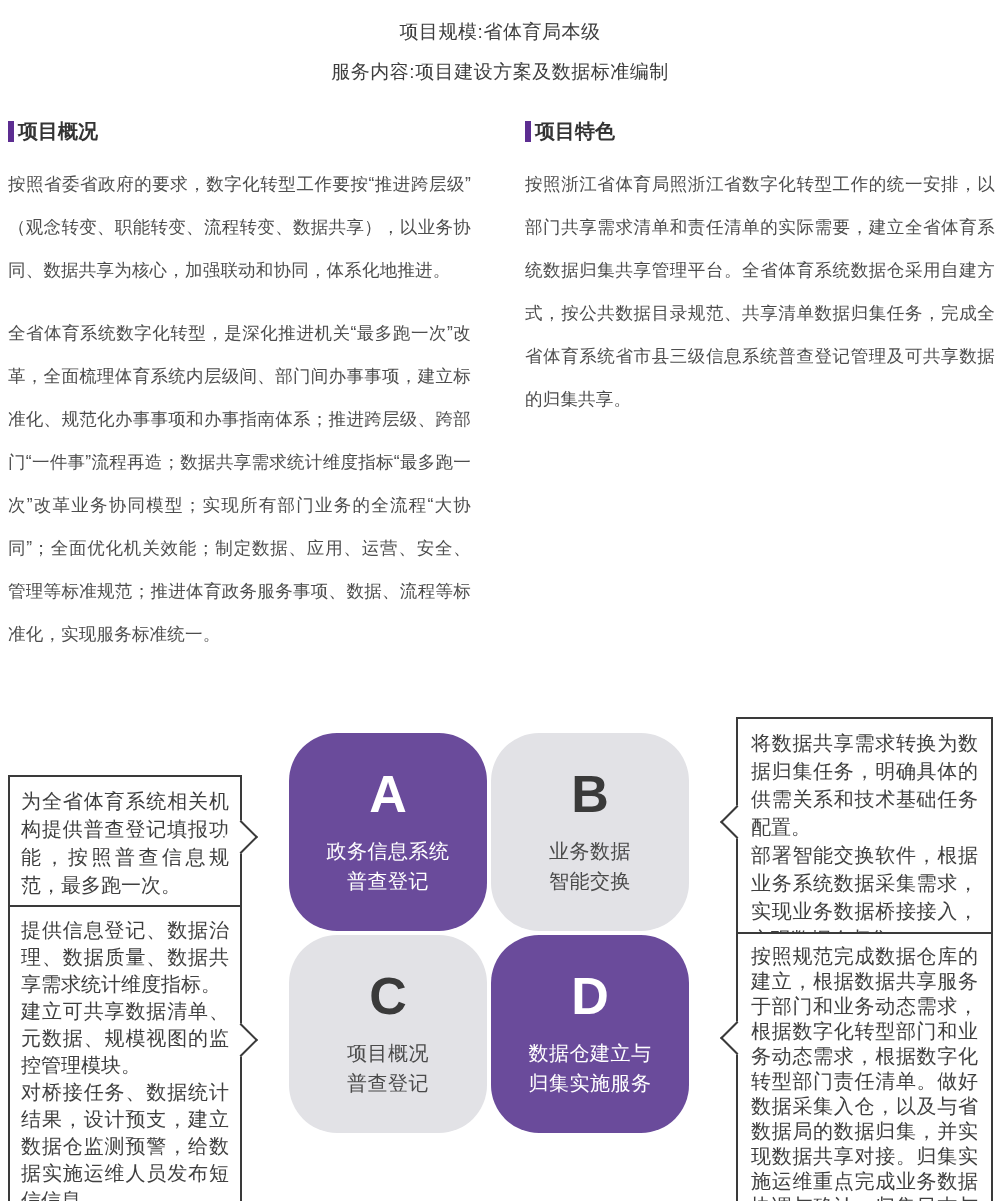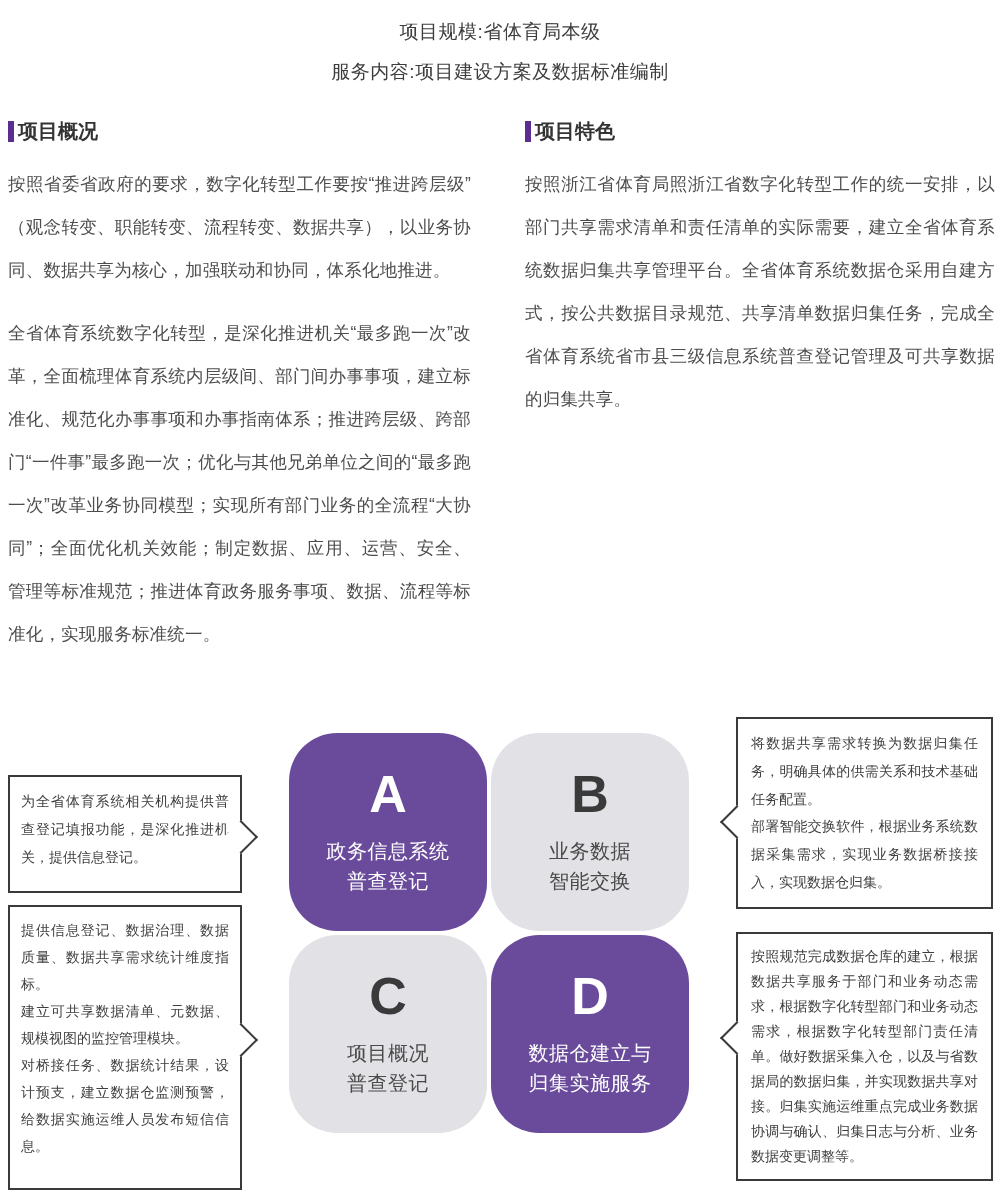--- a/index.html
+++ b/index.html
@@ -45,21 +45,21 @@
   .block.purple{background:#6a4b9b;}
   .block.purple .letter,.block.purple .label{color:#ffffff;}
   .block.gray{background:#e2e2e6;}
   .block.gray .letter{color:#3a3a3a;}
   .block.gray .label{color:#4a4a4a;}
 
   
   .callout{
     position:absolute;box-sizing:border-box;background:#fff;
     border:2px solid #3a3a3a;padding:10px 11px;
-    font-size:14px;color:#3f3f3f;
+    font-size:20px;color:#3f3f3f;
   }
   .callout p{margin:0;line-height:28px;text-align:justify;}
   .callout p + p{font-family:Liberation Serif, serif;}
   .callout.lt{left:8px;top:775px;width:234px;min-height:118px;}
   .callout.lb{left:8px;top:905px;width:234px;min-height:285px;}
   .callout.rt{left:736px;top:717px;width:257px;padding:10px 13px;}
   .callout.rb{left:736px;top:932px;width:257px;padding:10px 13px;}
   .callout.rb p{line-height:25px;}
   .callout.lb p{line-height:27px;}
 
@@ -83,21 +83,21 @@
     <div>项目规模:省体育局本级</div>
     <div>服务内容:项目建设方案及数据标准编制</div>
   </header>
 
   <section class="col left">
     <div class="sec-title">
       <span class="sec-bar"></span>
       <span>项目概况</span>
     </div>
     <p class="body">按照省委省政府的要求，数字化转型工作要按“推进跨层级”（观念转变、职能转变、流程转变、数据共享），以业务协同、数据共享为核心，加强联动和协同，体系化地推进。</p>
-    <p class="body">全省体育系统数字化转型，是深化推进机关“最多跑一次”改革，全面梳理体育系统内层级间、部门间办事事项，建立标准化、规范化办事事项和办事指南体系；推进跨层级、跨部门“一件事”最多跑一次；优化与其他兄弟单位之间的“最多跑一次”改革业务协同模型；实现所有部门业务的全流程“大协同”；全面优化机关效能；制定数据、应用、运营、安全、管理等标准规范；推进体育政务服务事项、数据、流程等标准化，实现服务标准统一。</p>
+    <p class="body">全省体育系统数字化转型，是深化推进机关“最多跑一次”改革，全面梳理体育系统内层级间、部门间办事事项，建立标准化、规范化办事事项和办事指南体系；推进跨层级、跨部门“一件事”流程再造；数据共享需求统计维度指标“最多跑一次”改革业务协同模型；实现所有部门业务的全流程“大协同”；全面优化机关效能；制定数据、应用、运营、安全、管理等标准规范；推进体育政务服务事项、数据、流程等标准化，实现服务标准统一。</p>
   </section>
 
   <section class="col right">
     <div class="sec-title">
       <span class="sec-bar"></span>
       <span>项目特色</span>
     </div>
     <p class="body">按照浙江省体育局照浙江省数字化转型工作的统一安排，以部门共享需求清单和责任清单的实际需要，建立全省体育系统数据归集共享管理平台。全省体育系统数据仓采用自建方式，按公共数据目录规范、共享清单数据归集任务，完成全省体育系统省市县三级信息系统普查登记管理及可共享数据的归集共享。</p>
   </section>
 
@@ -118,21 +118,21 @@
       <div class="label">普查登记</div>
     </div>
     <div class="block purple">
       <div class="letter">D</div>
       <div class="label">数据仓建立与</div>
       <div class="label">归集实施服务</div>
     </div>
   </div>
 
   <div class="callout lt">
-    <p>为全省体育系统相关机构提供普查登记填报功能，是深化推进机关，提供信息登记。</p>
+    <p>为全省体育系统相关机构提供普查登记填报功能，按照普查信息规范，最多跑一次。</p>
     <span class="pointer point-right"></span>
   </div>
 
   <div class="callout lb">
     <p>提供信息登记、数据治理、数据质量、数据共享需求统计维度指标。</p>
     <p>建立可共享数据清单、元数据、规模视图的监控管理模块。</p>
     <p>对桥接任务、数据统计结果，设计预支，建立数据仓监测预警，给数据实施运维人员发布短信信息。</p>
     <span class="pointer point-right"></span>
   </div>
 

